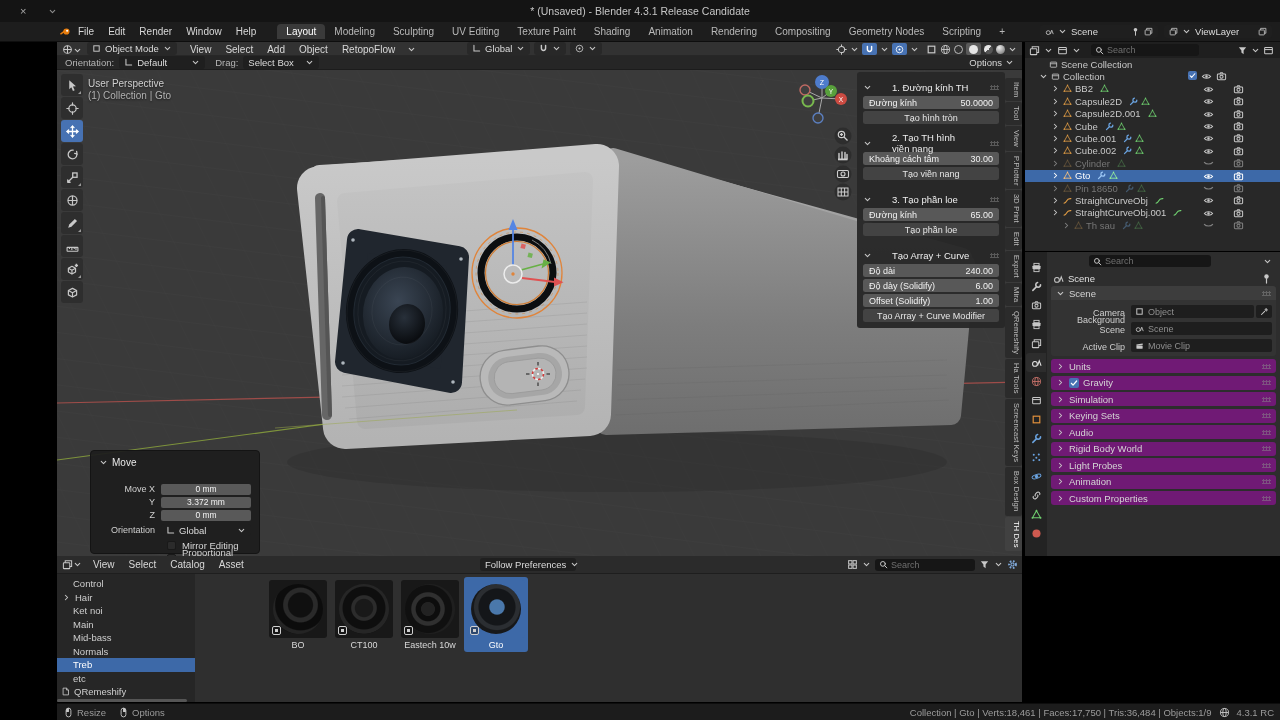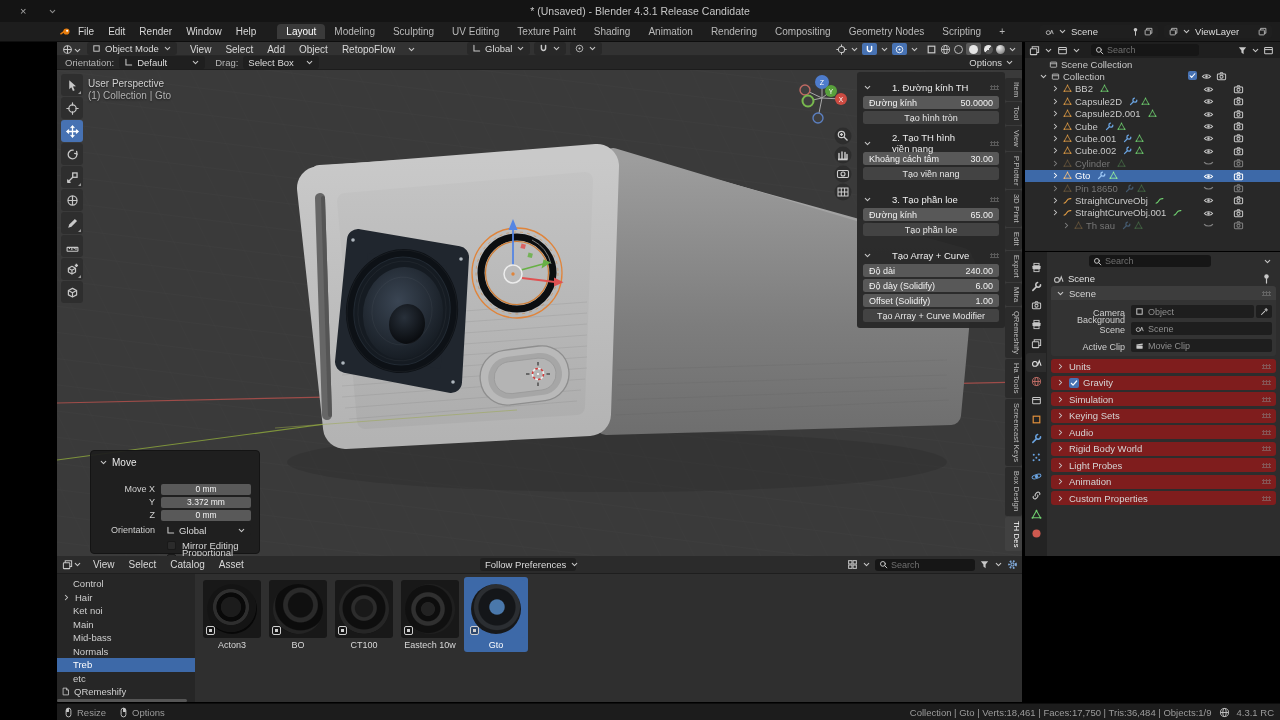--- a/index.html
+++ b/index.html
@@ -48,21 +48,21 @@
 .search{background:#161616;border-radius:3px;height:12px;display:flex;align-items:center;gap:3px;padding:0 4px}
 .search input{background:transparent;border:none;outline:none;color:#bbb;font-size:9px;width:100%;font-family:inherit}
 .search input::placeholder{color:#6f6f6f}
 #props{left:1025px;top:252px;width:255px;height:304px;background:#2d2d2d;position:absolute;overflow:hidden}
 .ptabs{position:absolute;left:0;top:0;width:22px;height:304px;background:#232323;display:flex;flex-direction:column;align-items:center;padding-top:6px}
 .ptab{width:20px;height:19px;display:flex;align-items:center;justify-content:center;border-radius:3px 0 0 3px}
 .ptab.active{background:#2d2d2d}
 .pcontent{position:absolute;left:22px;top:0;width:233px;height:304px;padding:0 4px}
 .phead{height:18px;display:flex;align-items:center;gap:4px}
 .pbread{height:16px;display:flex;align-items:center;gap:4px;padding:0 2px}
-.panelrow{background:#7f1d1d;border-radius:3px;height:14px;display:flex;align-items:center;gap:4px;padding:0 5px;font-size:9.5px;color:#d5d5d5;margin-bottom:2.5px}
+.panelrow{background:#701a75;border-radius:3px;height:14px;display:flex;align-items:center;gap:4px;padding:0 5px;font-size:9.5px;color:#d5d5d5;margin-bottom:2.5px}
 .pn-body{background:#333;border-radius:0 0 3px 3px;padding:3px 4px 4px 4px;margin-bottom:3px}
 .pn-row{display:flex;align-items:flex-end;height:15px;margin-bottom:2px}
 .pn-lab{width:76px;text-align:right;font-size:9px;color:#cfcfcf;padding-right:6px;flex:none}
 .field{background:#1e1e1e;border-radius:2px;height:13px;display:flex;align-items:center;gap:4px;padding:0 4px;font-size:9px;color:#8f8f8f;flex:1}
 .cb{width:10px;height:10px;border-radius:2px;background:#4772b3;display:flex;align-items:center;justify-content:center;flex:none}
 #assets{left:57px;top:556px;width:965px;height:146px;background:#2f2f2f;position:absolute;overflow:hidden}
 .as-head{height:18px;background:#2b2b2b;display:flex;align-items:center;position:relative;border-bottom:1px solid #1e1e1e}
 .as-side{position:absolute;left:0;top:18px;width:138px;height:128px;background:#262626;padding-top:3px}
 .cat{height:13.5px;display:flex;align-items:center;padding-left:16px;font-size:9.5px;color:#cfcfcf;gap:4px;position:relative}
 .cat.active{background:#3d69a8;color:#fff}
@@ -1386,27 +1386,20 @@
       </div>
     <div class="cat" style="padding-left:4px">
         <svg class="ic sm">
           <use href="#s-file"></use>
         </svg>
         <span>QRemeshify</span>
       </div>
     <div style="position:absolute;left:0;bottom:0;width:130px;height:3px;background:#555;border-radius:2px"></div>
   </div>
   <div class="as-main">
-    <div class="acell" style="left:4px">
-      <div class="th">
-          <div style="position:absolute;inset:4px;border-radius:50%;background:radial-gradient(circle at 48% 46%,#1c1c1c 0 26%,#090909 28% 38%,#2e2e2e 40% 47%,#141414 49% 66%,#070707 68% 78%,#202020 80% 100%)"></div>
-          <span class="amark"></span>
-        </div>
-      <div class="albl">Acton3</div>
-    </div>
     <div class="acell" style="left:70px">
       <div class="th">
           <div style="position:absolute;inset:4px;border-radius:50%;background:radial-gradient(circle at 55% 42%,#101010 0 30%,#2a2a2a 33% 42%,#0c0c0c 45% 62%,#242424 65% 72%,#090909 75% 100%)"></div>
           <span class="amark"></span>
         </div>
       <div class="albl">BO</div>
     </div>
     <div class="acell" style="left:136px">
       <div class="th">
           <div style="position:absolute;inset:4px;border-radius:50%;background:radial-gradient(circle at 50% 48%,#191919 0 24%,#2c2c2c 27% 34%,#0e0e0e 37% 58%,#262626 61% 70%,#0b0b0b 73% 100%)"></div>

